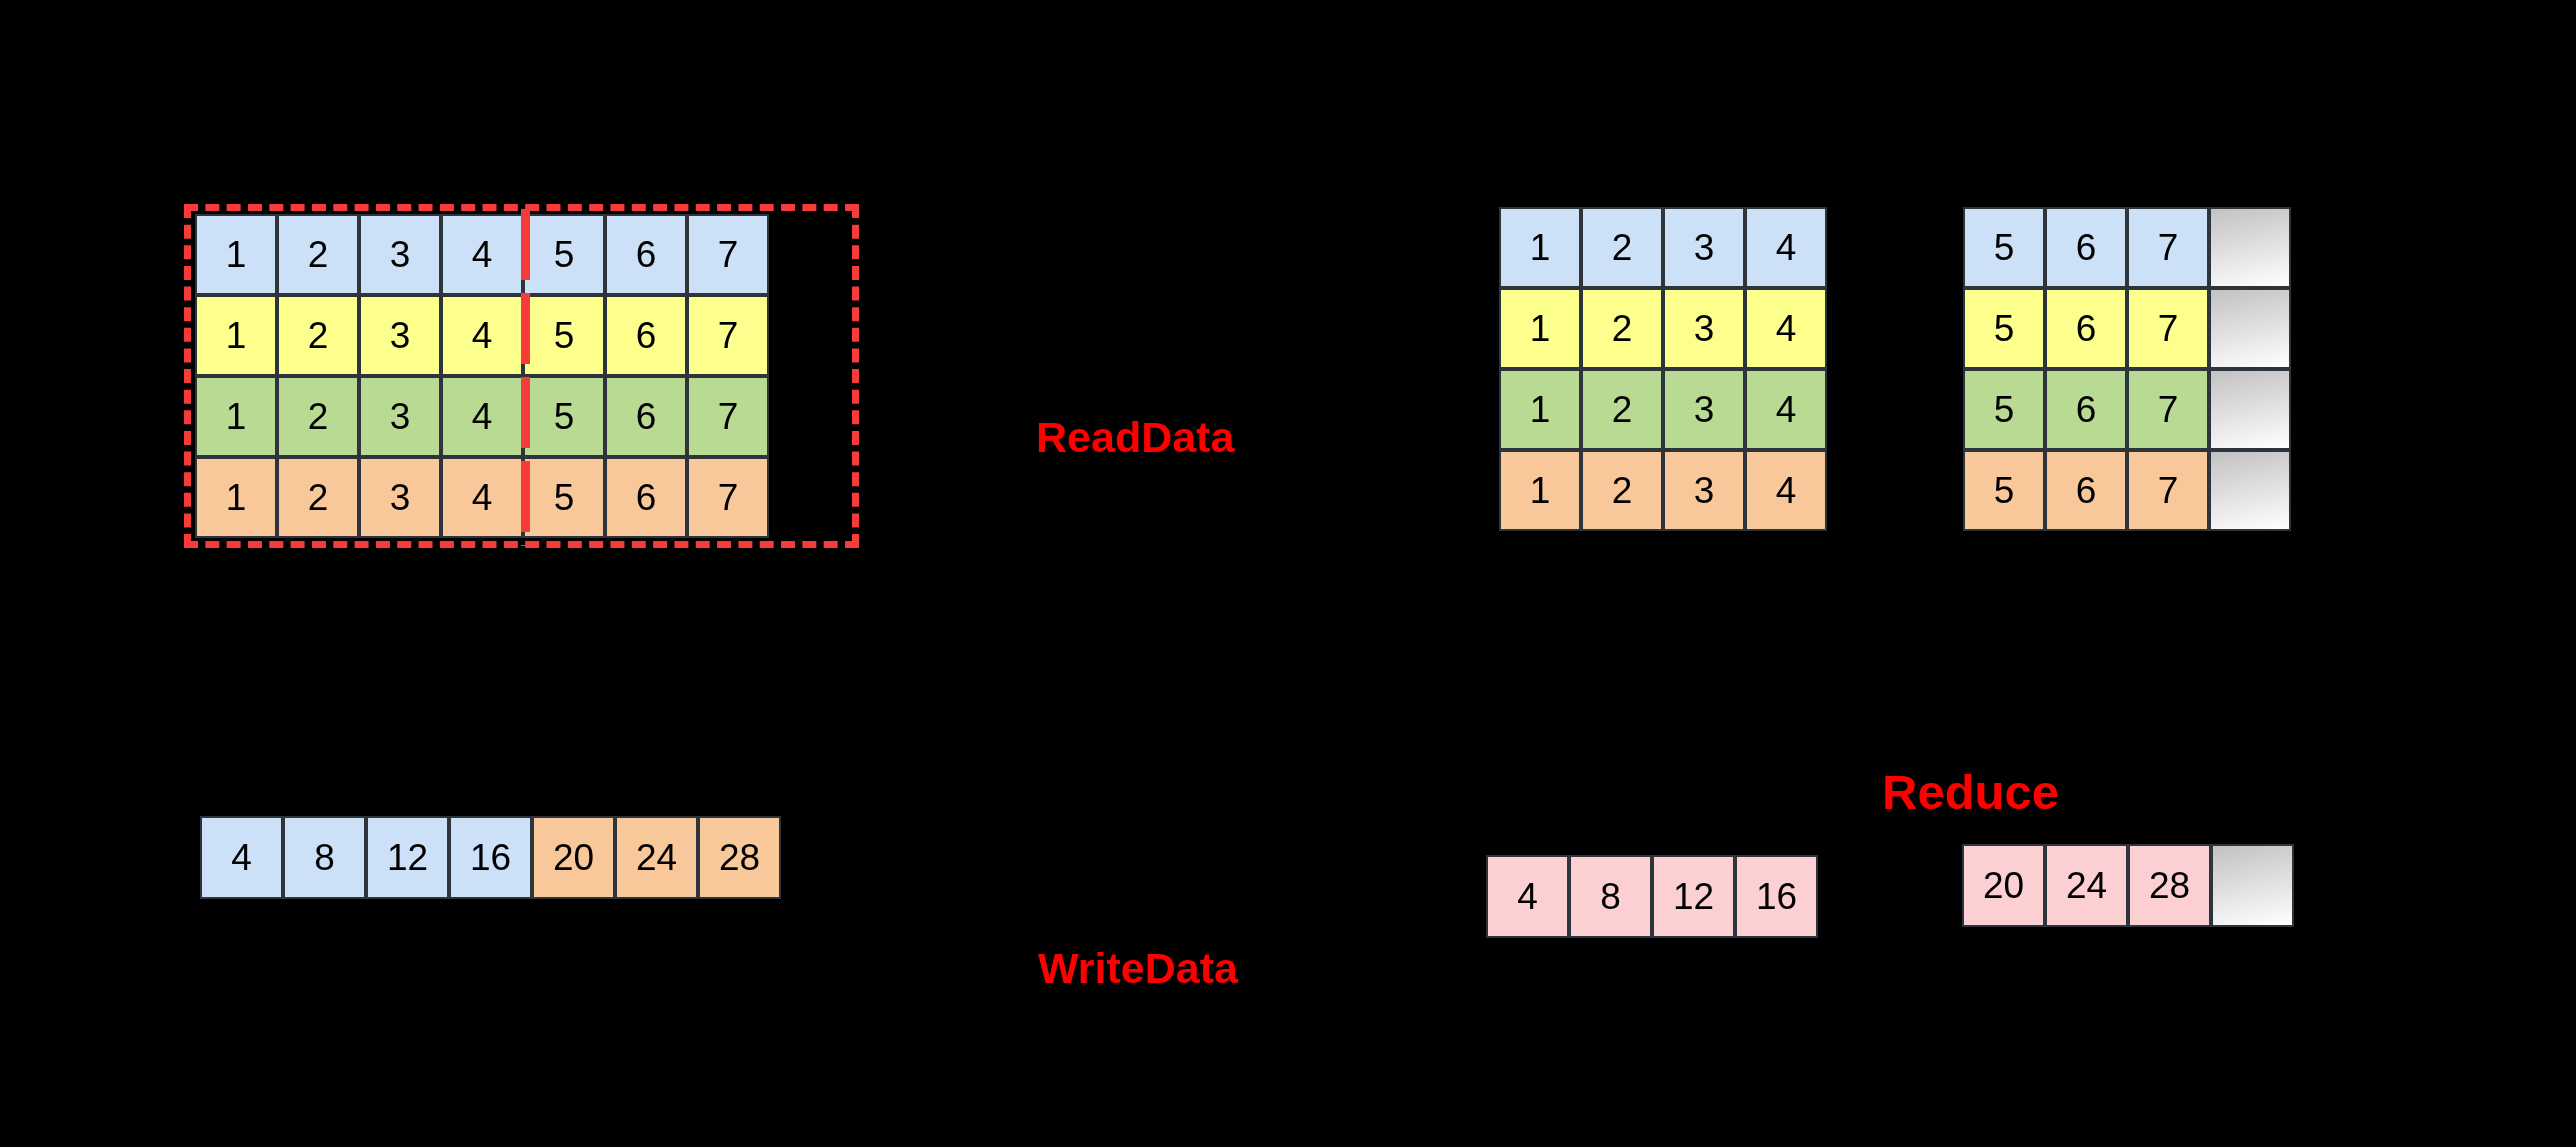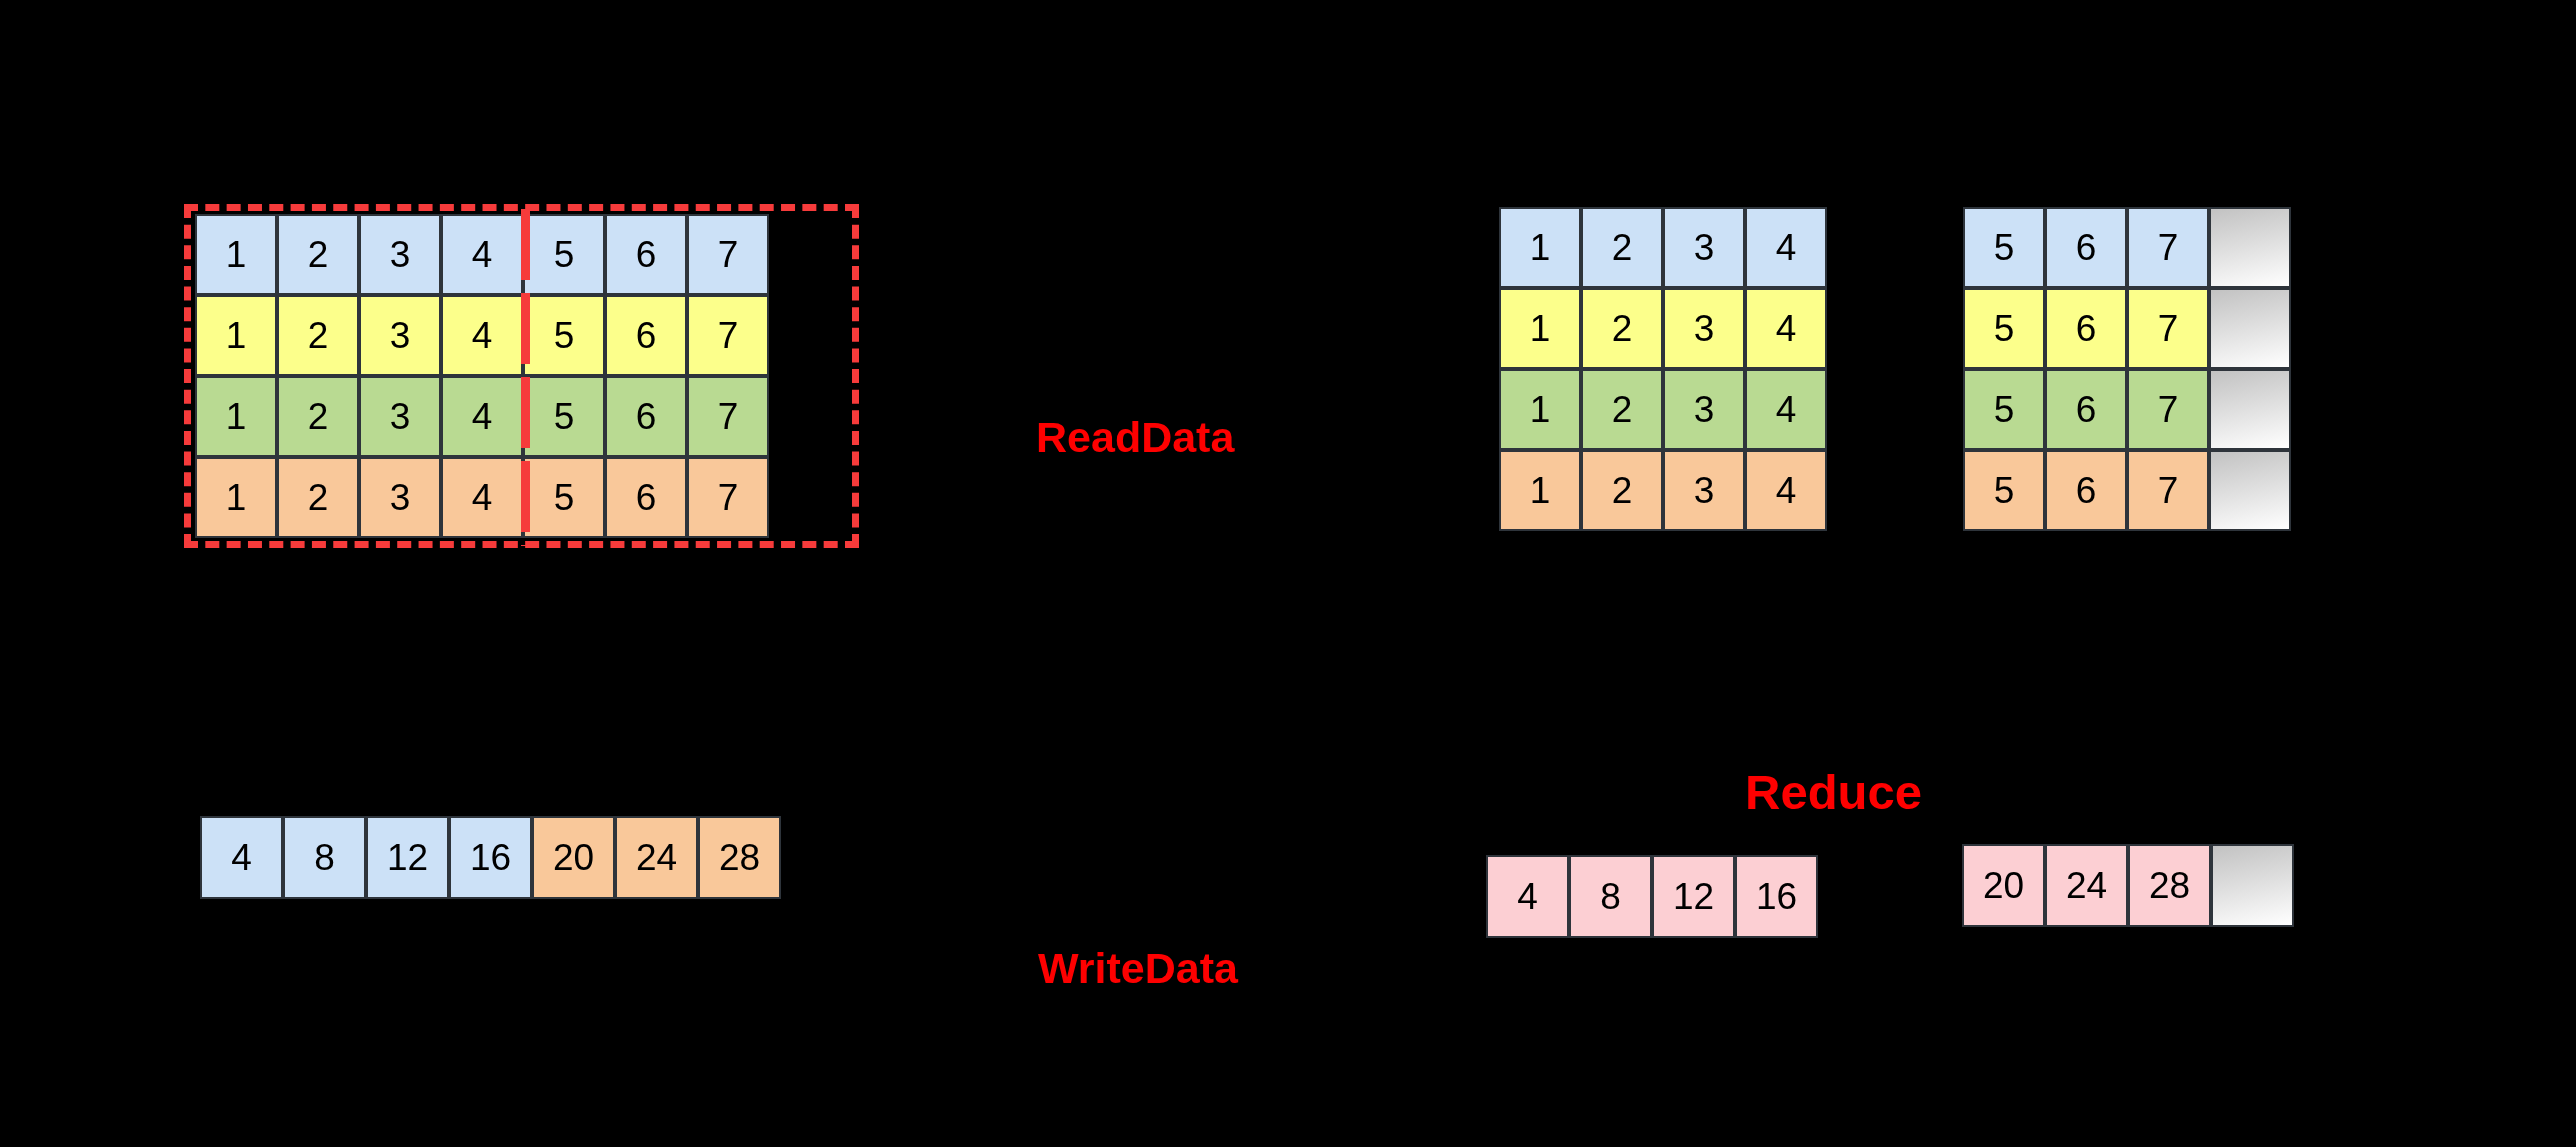--- a/index.html
+++ b/index.html
@@ -145,21 +145,21 @@
     <div class="cell" style="background: rgb(204, 225, 247);">8</div>
     <div class="cell" style="background: rgb(204, 225, 247);">12</div>
     <div class="cell" style="background: rgb(204, 225, 247);">16</div>
     <div class="cell" style="background: rgb(249, 200, 154);">20</div>
     <div class="cell" style="background: rgb(249, 200, 154);">24</div>
     <div class="cell" style="background: rgb(249, 200, 154);">28</div>
   </div>
 
 <div class="red-label lbl-62" style="left:1038px; top:947px;">WriteData</div>
 
-<div class="red-label lbl-70" style="left:1745px; top:768px;">Reduce</div>
+<div class="red-label lbl-70" style="left:1882px; top:768px;">Reduce</div>
 
 <div class="grid bottomrow rcols4" style="left:1486px; top:855px;">
     <div class="cell" style="background: rgb(252, 207, 211);">4</div>
     <div class="cell" style="background: rgb(252, 207, 211);">8</div>
     <div class="cell" style="background: rgb(252, 207, 211);">12</div>
     <div class="cell" style="background: rgb(252, 207, 211);">16</div>
   </div>
 
 <div class="grid bottomrow rcols4" style="left:1962px; top:844px;">
     <div class="cell" style="background: rgb(252, 207, 211);">20</div>

